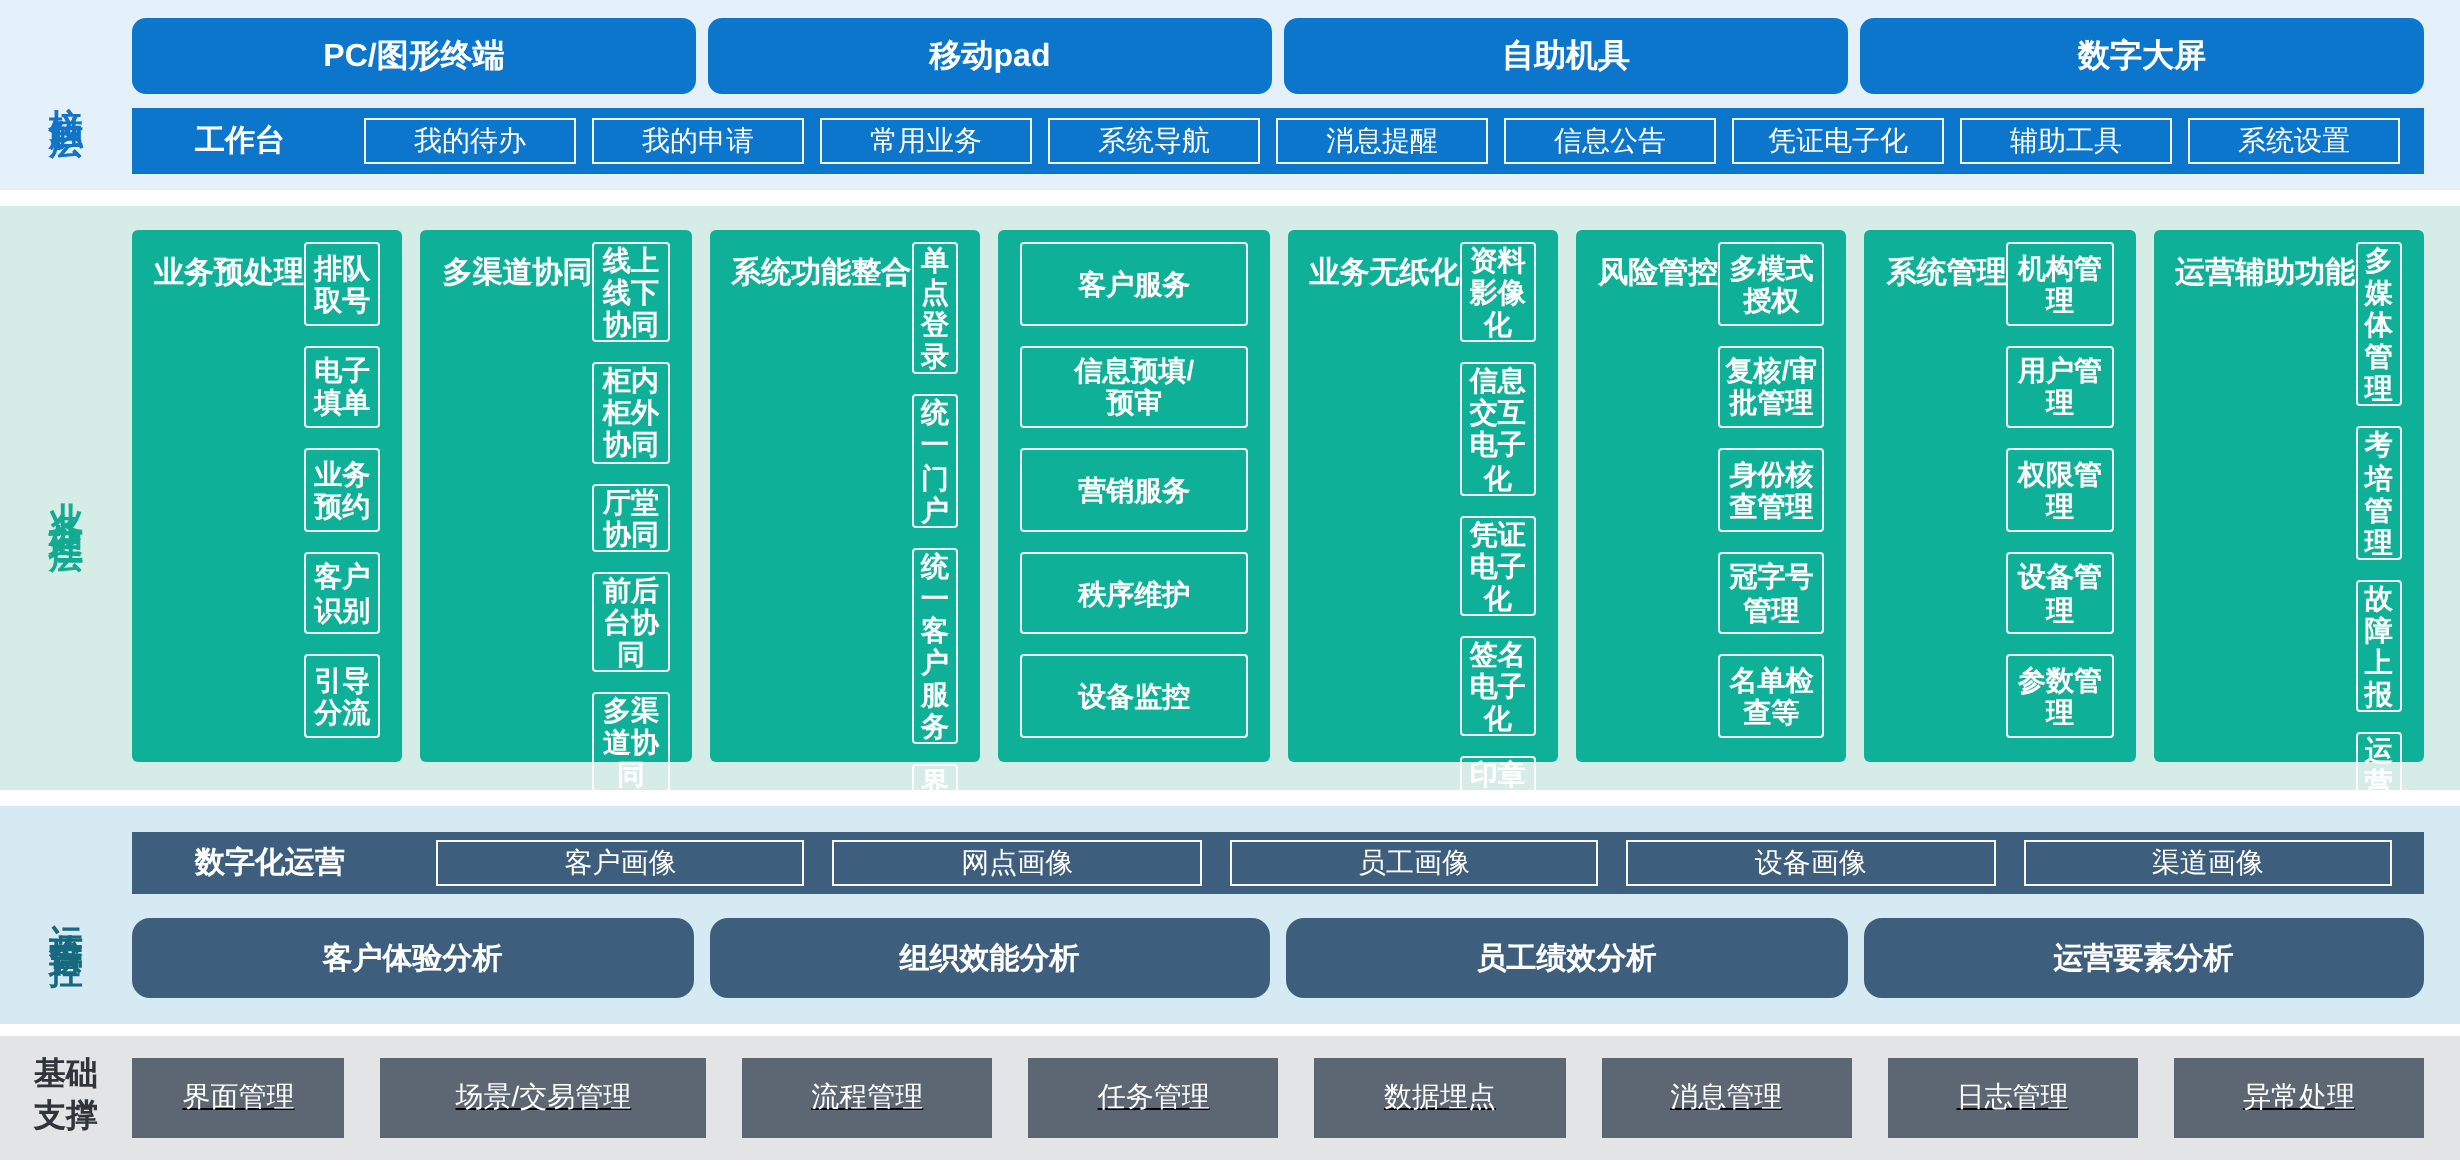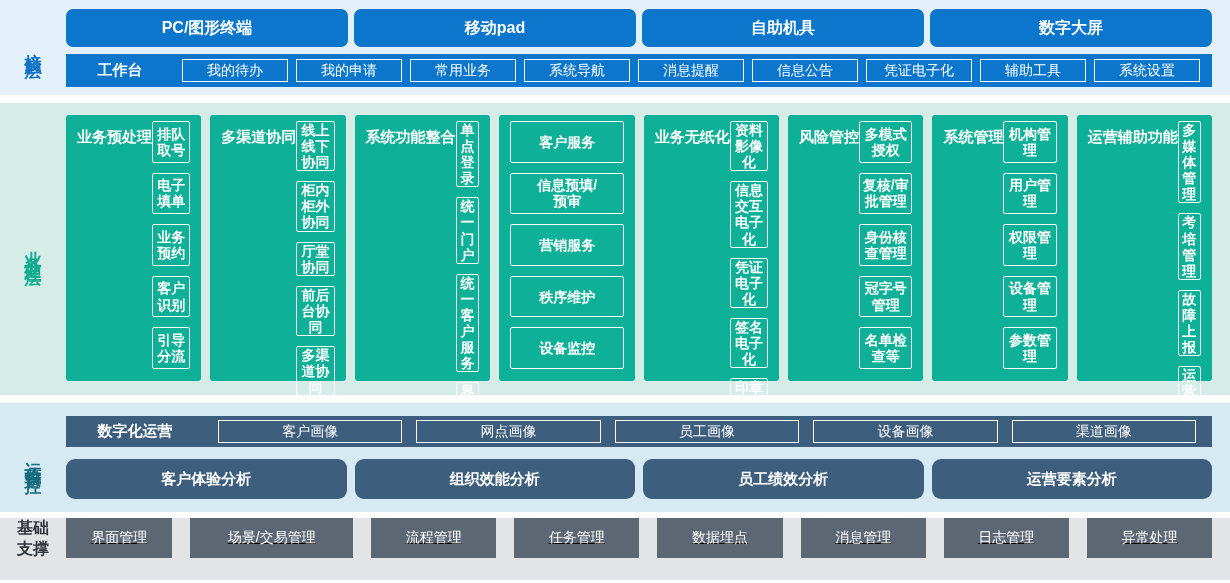--- a/index.html
+++ b/index.html
@@ -40,21 +40,21 @@
   .ops .vlabel{color:var(--ops-label);}
   .ops-body{flex:1;display:flex;flex-direction:column;gap:12px;padding:13px 18px 0 0;}
   .digital-bar{height:31px;background:var(--slate);display:flex;align-items:center;padding-right:16px;}
   .digital-label{width:138px;flex:none;text-align:center;color:#fff;font-weight:bold;font-size:15px;}
   .digital-item{flex:1;height:23px;border:1px solid rgba(255,255,255,.95);margin-left:14px;color:#fff;font-size:14px;
     display:flex;align-items:center;justify-content:center;}
   .analysis-row{height:40px;display:flex;gap:8px;}
   .analysis-btn{flex:1;background:var(--slate);border-radius:9px;color:#fff;font-weight:bold;font-size:15px;
     display:flex;align-items:center;justify-content:center;}
   
-  .foundation{height:62px;background:var(--foundation-bg);margin-top:6px;align-items:flex-start;}
+  .foundation{height:62px;background:var(--foundation-bg);margin-top:6px;align-items:center;}
   .f-label{width:66px;flex:none;text-align:center;font-weight:bold;font-size:16px;line-height:1.3;
     color:var(--foundation-label);white-space:pre-line;}
   .f-items{flex:1;display:flex;gap:18px;padding-right:18px;text-decoration:underline;}
   .f-btn{flex:1;height:40px;background:var(--gray);color:#fff;font-size:14px;
     display:flex;align-items:center;justify-content:center;white-space:nowrap;}
   .f-btn.wide{flex:1.3;}
 </style>
 </head>
 <body>
 

